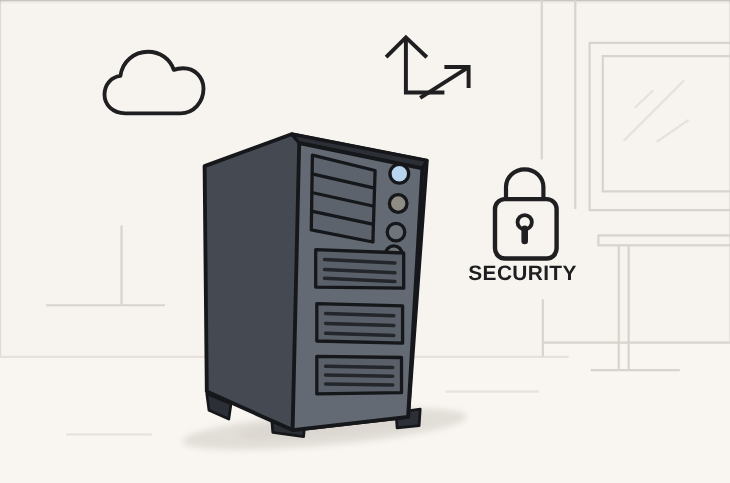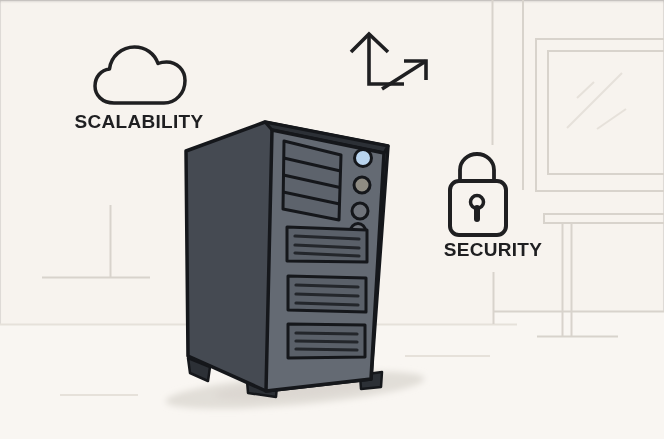--- a/index.html
+++ b/index.html
@@ -17,21 +17,21 @@
     transform:translateX(-50%);
     font-weight:700;
     font-size:19px;
     letter-spacing:.3px;
     color:var(--ink,#1f1f21);
     white-space:nowrap;
     user-select:none;
   }
   #label-scalability{left:139px;top:111px;}
   #label-performance{left:393px;top:98px;}
-  #label-security{left:475px;top:239px;margin-left:18px;}
+  #label-security{left:475px;top:239px;}
 
   
   .room-line{stroke:var(--room-line,#d8d3cc);stroke-width:2;fill:none;}
   .room-line-faint{stroke:var(--room-line-faint,#e6e1da);stroke-width:2;fill:none;}
   .floor-fill{fill:var(--floor,#f9f6f2);}
   .shadow-blob{fill:var(--shadow,#d9d5cf);}
 
   
   .srv-side{fill:var(--server-side,#454a52);}
   .srv-top{fill:var(--server-top,#2c3036);}
@@ -152,21 +152,20 @@
         <path class="panel-bar" d="M128,246 L189,247"></path>
       </g>
     </g>
   </svg>
 
   <svg class="layer" style="left:90px;top:40px" width="104" height="70" viewBox="0 0 104 70">
     <path class="icon-bgfill icon-stroke" stroke-width="3.5" stroke-linejoin="round" d="M24,63 C12,63 5,55 5,46 C5,37 11,30 19.5,29 C21,16 32,7 44.5,7
              C55.5,7 64.5,13.5 68,23.5 C70.5,22.5 73.5,22 76.5,22
              C87,22 95,30 95,40.5 C95,53 86,63 74,63 L24,63 Z"></path>
   </svg>
-  <div class="callout-label" id="label-scalability">SCALABILITY</div>
 
   <svg class="layer" style="left:340px;top:25px" width="95" height="70" viewBox="0 0 95 70">
     <g class="icon-stroke" stroke-width="3.6" stroke-linejoin="miter">
       <path d="M29,9.5 L29,59 L64,59"></path>
       <path d="M11,27 L29,9 L48,27"></path>
       <path d="M42,64 L86,36"></path>
       <path d="M64,36 L86,36 L86,55"></path>
     </g>
   </svg>
 

